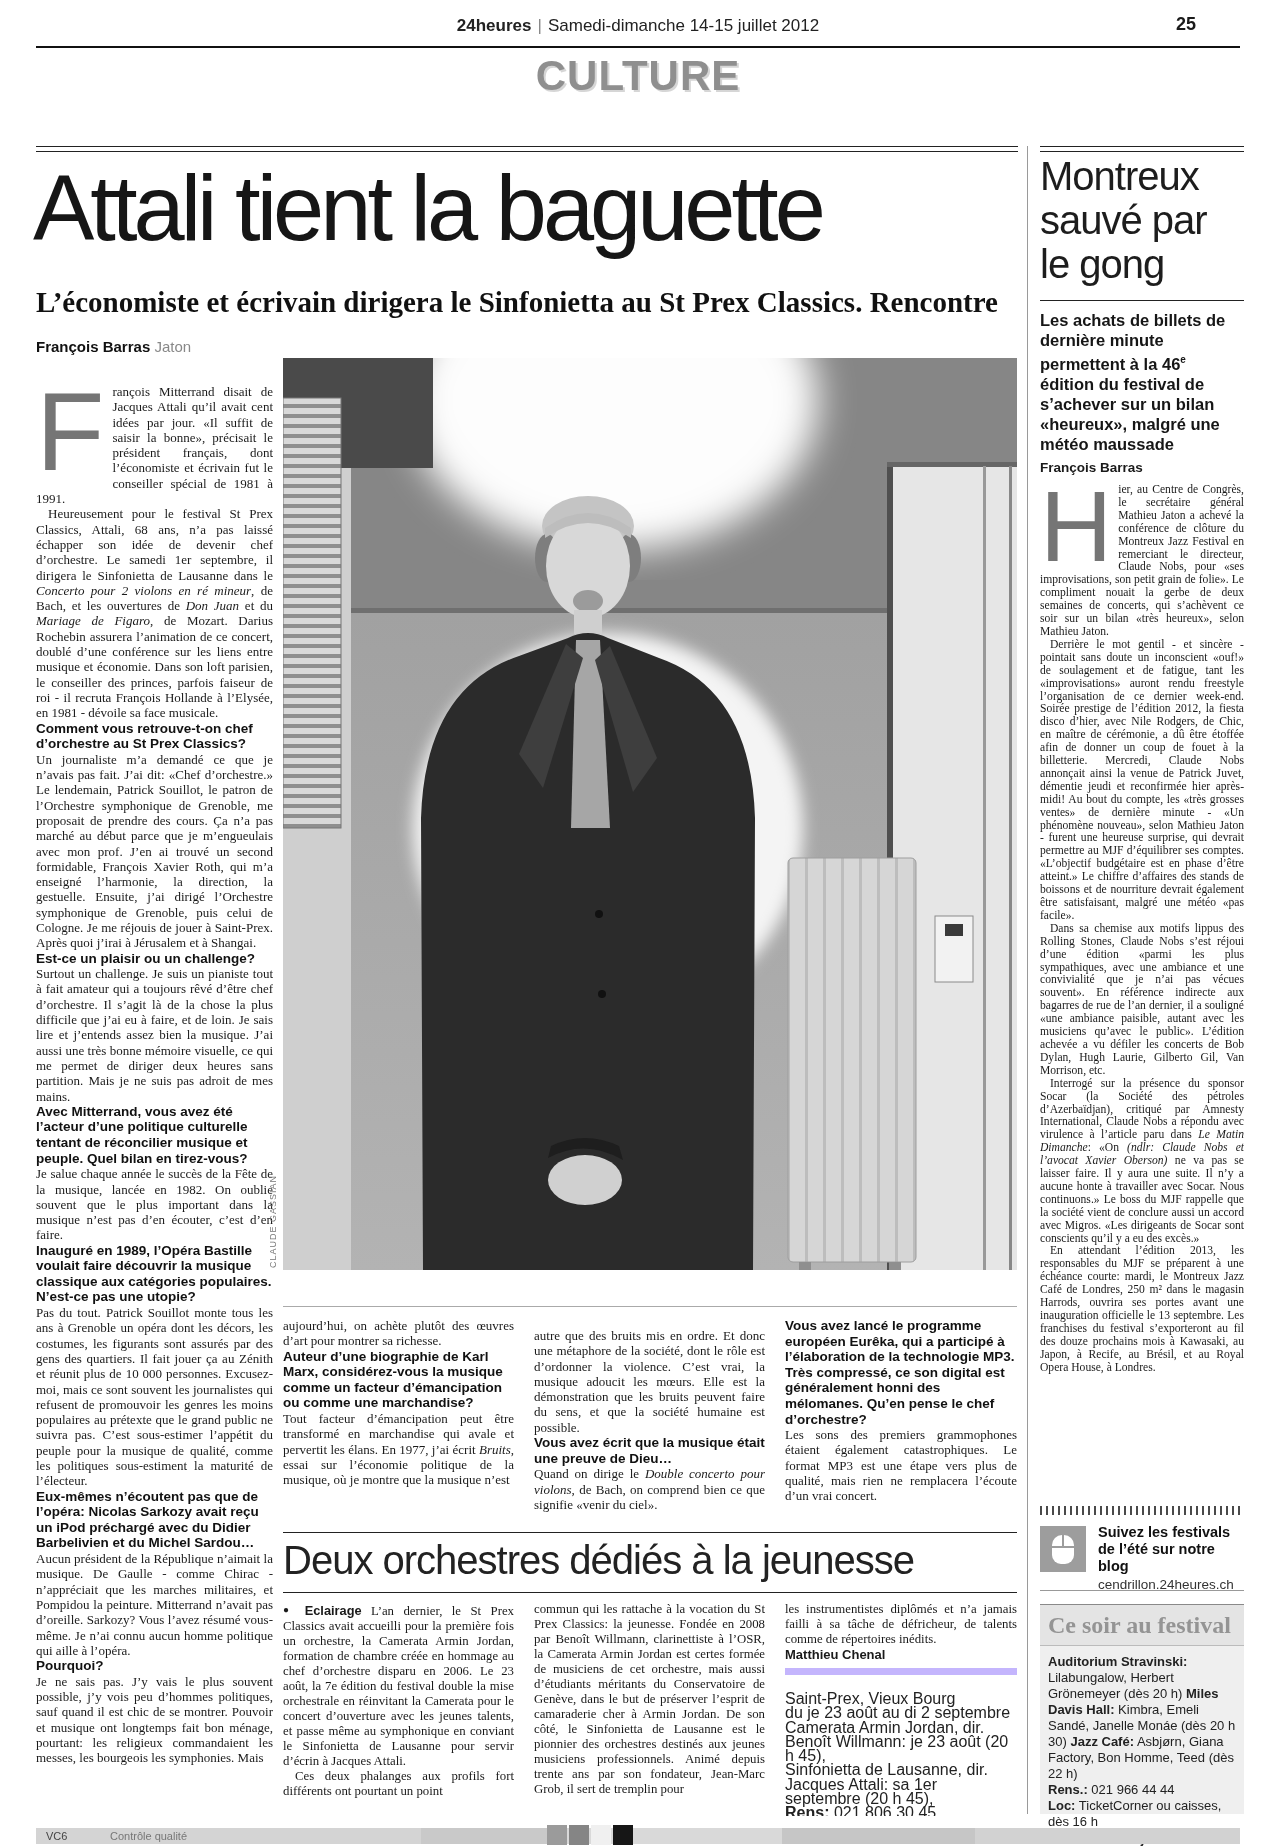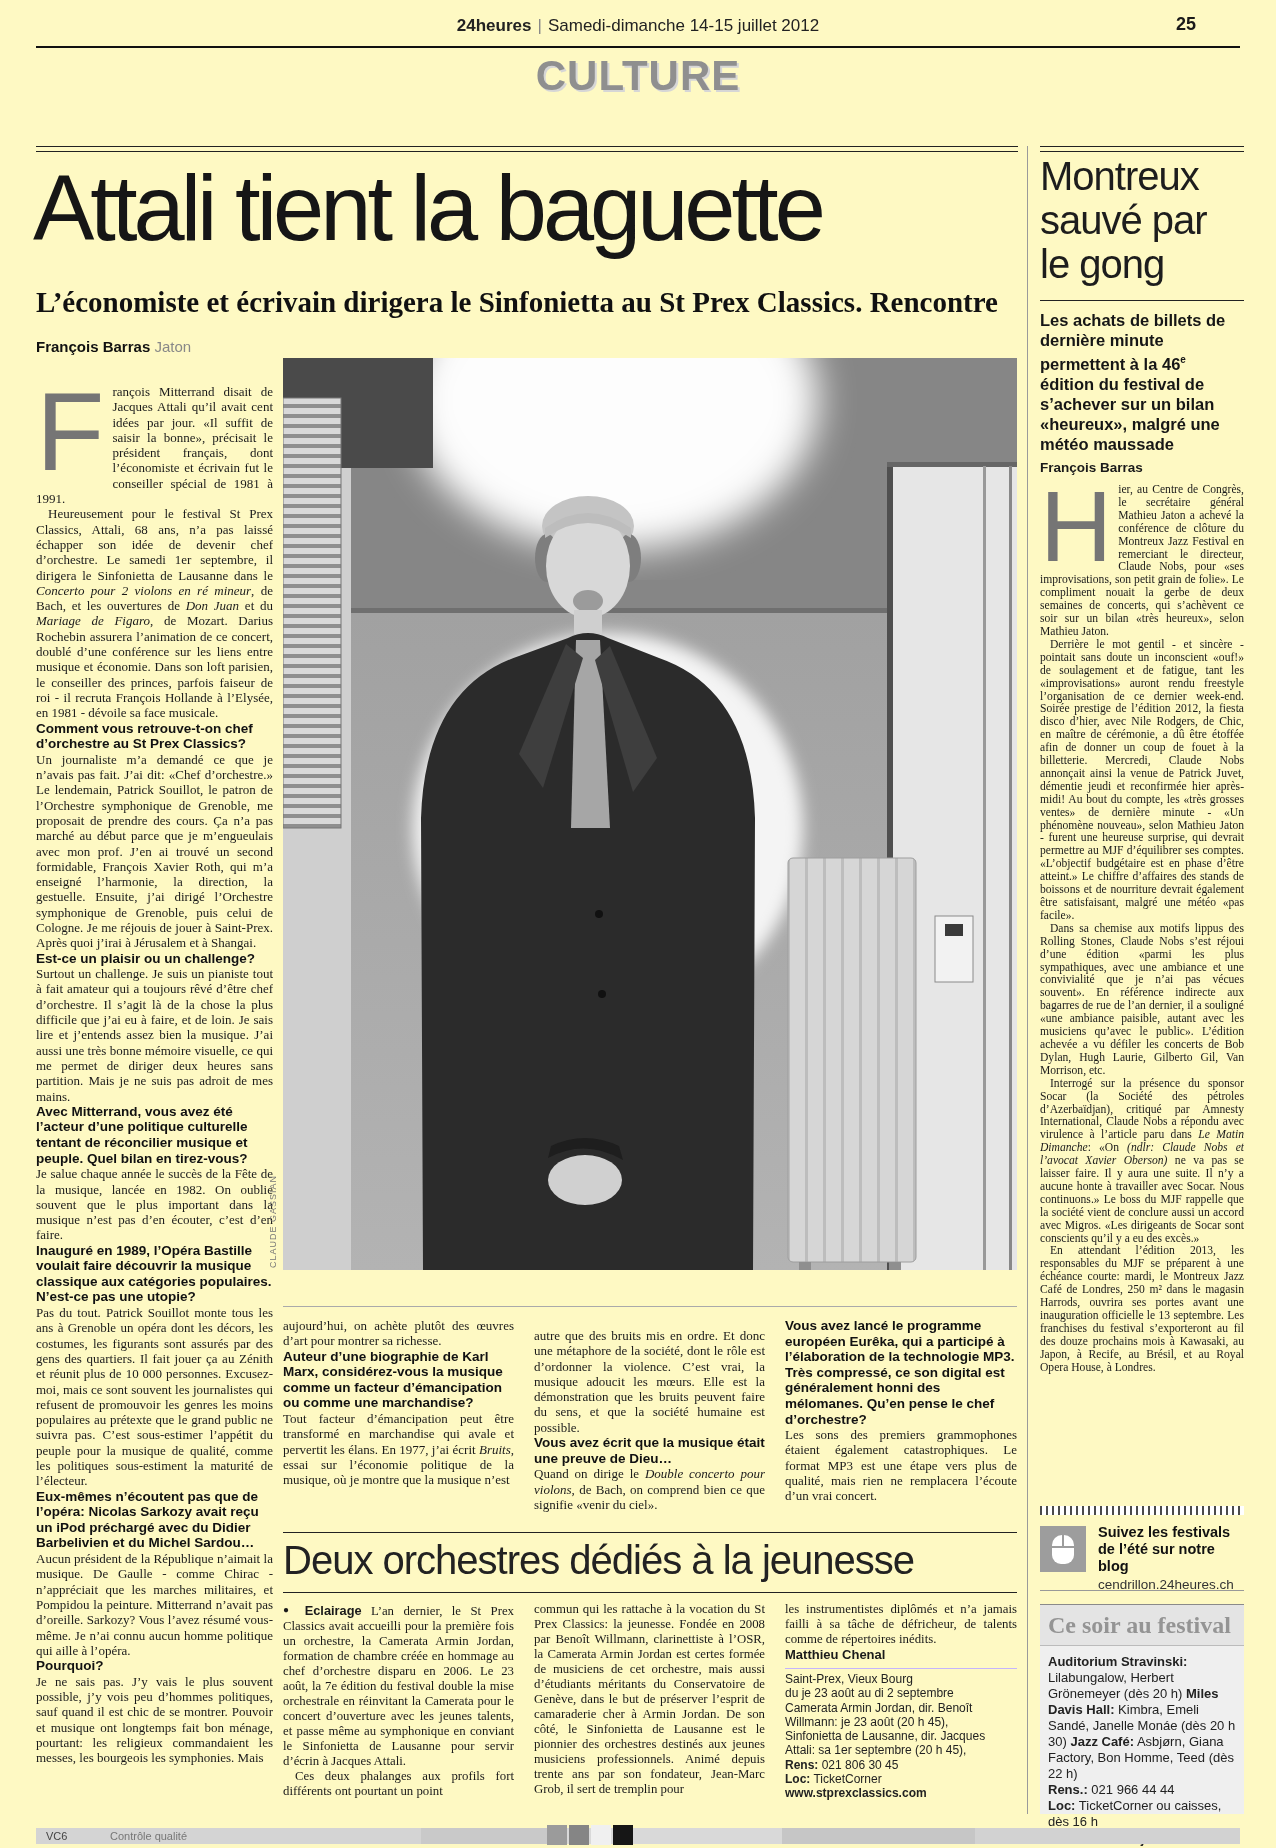--- a/index.html
+++ b/index.html
@@ -1,16 +1,16 @@
 <!DOCTYPE html>
 <html><head>
 <meta charset="utf-8">
 <style>
   html,body{margin:0;padding:0;background:#e8e8e8;}
-  .page{position:relative;width:1276px;height:1848px;background:#fef9c3;margin:0 auto;
+  .page{position:relative;width:1276px;height:1848px;background:#ffffff;margin:0 auto;
         font-family:"Liberation Serif",serif;color:#1a1a1a;overflow:hidden;}
   .abs{position:absolute;}
   
   .masthead{top:16px;left:0;width:1276px;text-align:center;font-family:"Liberation Sans",sans-serif;
             font-size:17px;color:#222;}
   .masthead b{font-weight:bold;}
   .masthead .sep{color:#888;padding:0 6px;font-weight:300;}
   .pagenum{top:14px;left:1164px;width:44px;text-align:center;font-family:"Liberation Sans",sans-serif;
            font-weight:bold;font-size:18px;}
   .header-rule{top:46px;left:36px;width:1204px;height:2px;background:#111;}
@@ -55,22 +55,22 @@
   .youth-rule-top{top:1532px;left:283px;width:734px;}
   .youth-headline{top:1538px;left:283px;width:734px;font-family:"Liberation Sans",sans-serif;
                   font-size:40px;letter-spacing:-1px;color:#222;}
   .youth-rule-bot{top:1592px;left:283px;width:734px;}
   .ycolA{top:1602px;left:283px;width:231px;height:214px;font-size:12.8px;line-height:15px;}
   .ycolB{top:1602px;left:534px;width:231px;height:214px;font-size:12.8px;line-height:15px;}
   .ycolC{top:1602px;left:785px;width:232px;height:214px;font-size:12.8px;line-height:15px;}
   .tag{font-family:"Liberation Sans",sans-serif;font-weight:bold;}
   .bullet{font-size:10px;vertical-align:2px;}
   .ybyline{font-family:"Liberation Sans",sans-serif;font-weight:bold;font-size:13px;margin-top:1px;}
-  .infoblock{margin-top:6px;border-top:1px solid #c4b5fd;padding-top:3px;
-             font-family:"Liberation Sans",sans-serif;font-size:12px;line-height:14.3px;
+  .infoblock{margin-top:6px;border-top:7px solid #c4b5fd;padding-top:17px;
+             font-family:"Liberation Sans",sans-serif;font-size:16px;line-height:14.3px;
              text-align:left;color:#222;}
   .infoblock b{font-weight:bold;}
   .info-url{font-weight:bold;}
   
   .r{left:1040px;width:204px;}
   .r-headline{top:154px;font-family:"Liberation Sans",sans-serif;font-size:40px;line-height:44px;
               letter-spacing:-1px;color:#1d1d1d;}
   .r-rule1{top:300px;}
   .r-intro{top:310px;font-family:"Liberation Sans",sans-serif;font-weight:bold;font-size:16.5px;
            line-height:20px;color:#161616;}

